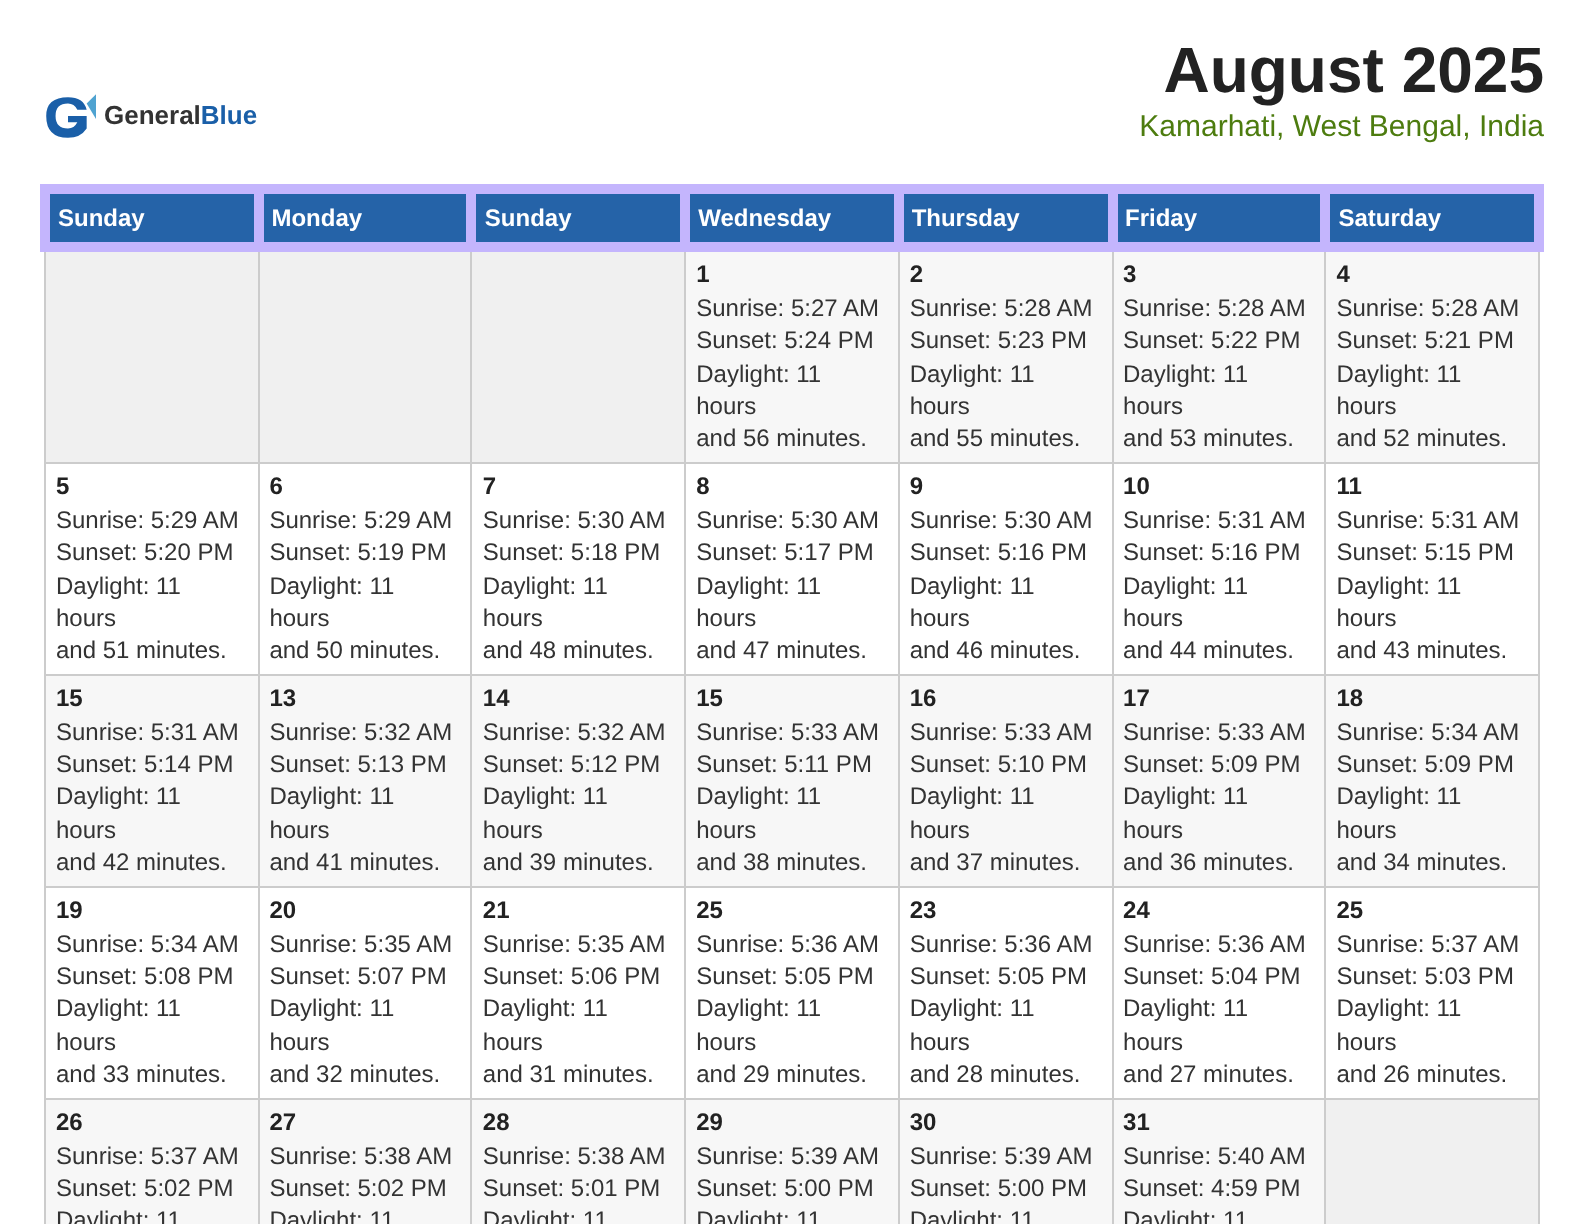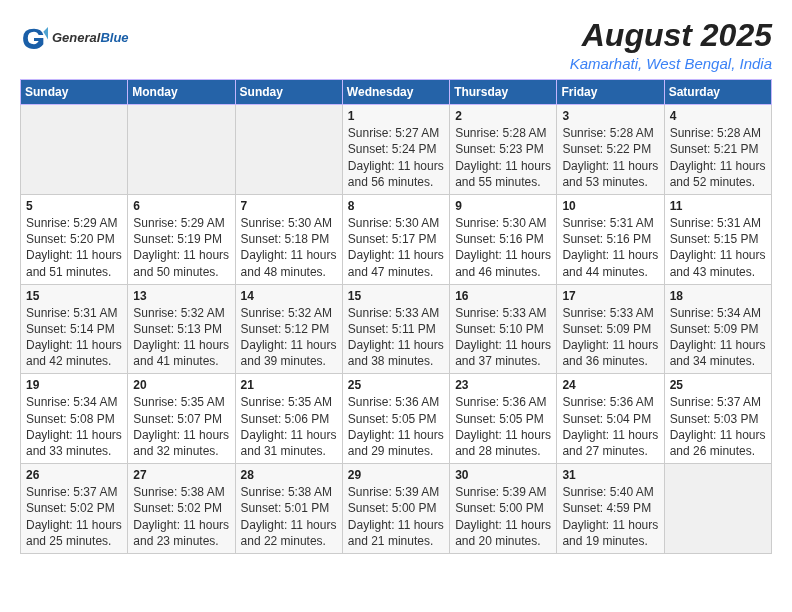--- a/index.html
+++ b/index.html
@@ -8,24 +8,23 @@
       background: #fff;
       width: 792px;
       min-height: 612px;
     }
     .page {
       width: 792px;
       padding: 18px 20px 10px 20px;
     }
     .header {
       display: flex;
-      align-items: flex-start;
+      align-items: flex-end;
       justify-content: space-between;
-      margin-bottom: 7px;
-      font-style: italic;
+      margin-bottom: 20px;
     }
     .logo {
       display: flex;
       align-items: center;
       gap: 4px;
       margin-top: 6px;
     }
     .logo-text {
       font-size: 13px;
       font-weight: bold;
@@ -41,36 +40,36 @@
       text-align: right;
     }
     .month-title {
       font-size: 32px;
       font-weight: bold;
       color: #222;
       line-height: 1.1;
     }
     .location {
       font-size: 15px;
-      color: #3b82f6;
+      color: #4d7c0f;
       margin-top: 2px;
     }
     .calendar {
       width: 100%;
       border-collapse: collapse;
       margin-top: 4px;
     }
     .calendar th {
       background: #2563a8;
       color: #fff;
       font-size: 12px;
       font-weight: bold;
       padding: 5px 4px;
       text-align: left;
-      border: 1px solid #c4b5fd;
+      border: 5px solid #c4b5fd;
     }
     .calendar td {
       vertical-align: top;
       border: 1px solid #ccc;
       padding: 4px 5px;
       width: calc(100% / 7);
       min-height: 80px;
       background: #fff;
       font-size: 10px;
       color: #333;

